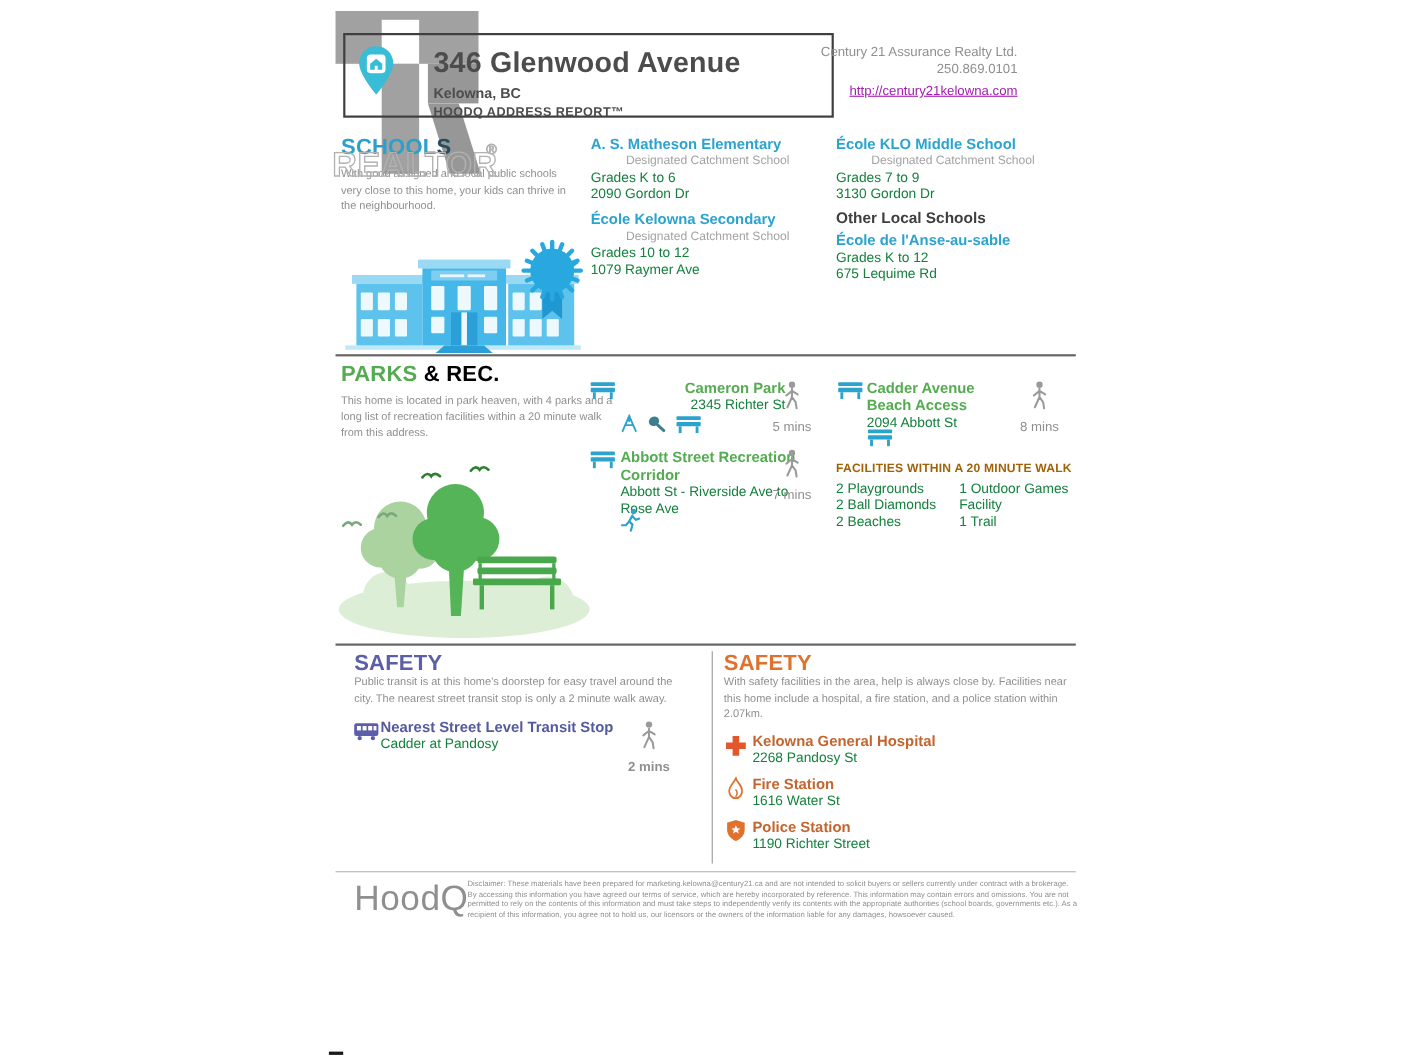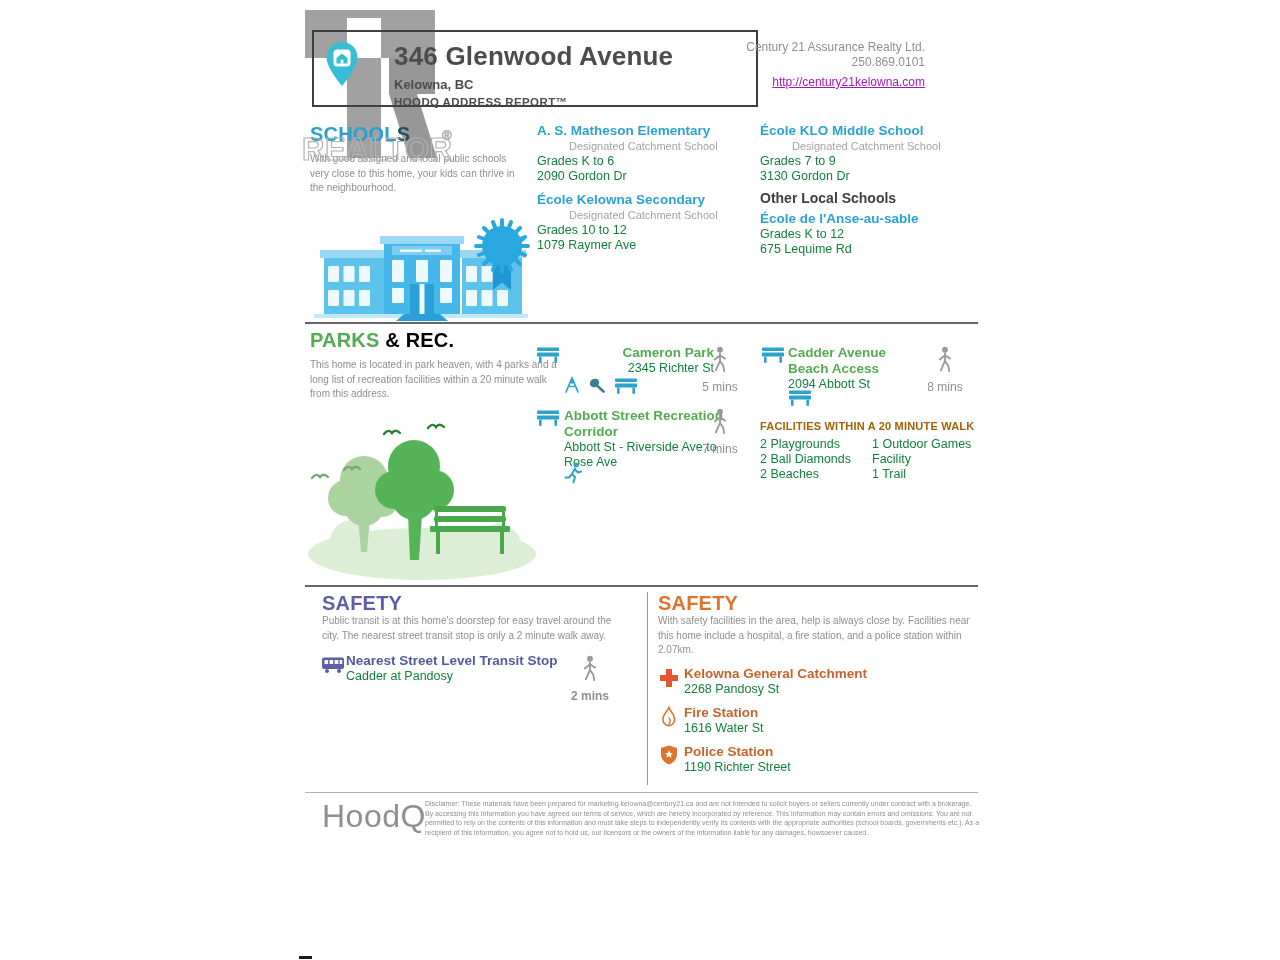--- a/index.html
+++ b/index.html
@@ -320,21 +320,21 @@
     <div class="walk-label">2 mins</div>
   </div>
 
   <div class="abs sec-h safety-h" style="left:658px; top:592px;">SAFETY</div>
   <div class="abs para" style="left:658px; top:614px; width:322px;">With safety facilities in the area, help is always close by. Facilities near this home include a hospital, a fire station, and a police station within 2.07km.</div>
 
   <svg class="abs" style="left:659px; top:668px; z-index:2;" width="20" height="20" viewBox="0 0 20 20">
     <path d="M7 1 H13 V7 H19 V13 H13 V19 H7 V13 H1 V7 H7 Z" fill="#e2572b"></path>
   </svg>
   <div class="abs" style="left:684px; top:666px; width:240px; z-index:2;">
-    <div class="entry-name orange-name">Kelowna General Catchment</div>
+    <div class="entry-name orange-name">Kelowna General Hospital</div>
     <div class="entry-line">2268 Pandosy St</div>
   </div>
 
   <svg class="abs" style="left:661px; top:706px; z-index:2;" width="16" height="22" viewBox="0 0 16 22">
     <path d="M8 1.5 C9 5.5 13.5 7.5 13.5 12.5 A5.8 6.3 0 1 1 2 12.5 C2 9 6 5.5 8 1.5 Z" fill="none" stroke="#df732e" stroke-width="1.6"></path>
     <path d="M8 12 C9.5 14 9.5 16 8 18" fill="none" stroke="#df732e" stroke-width="1.4" stroke-linecap="round"></path>
   </svg>
   <div class="abs" style="left:684px; top:705px; width:240px; z-index:2;">
     <div class="entry-name orange-name">Fire Station</div>
     <div class="entry-line">1616 Water St</div>

